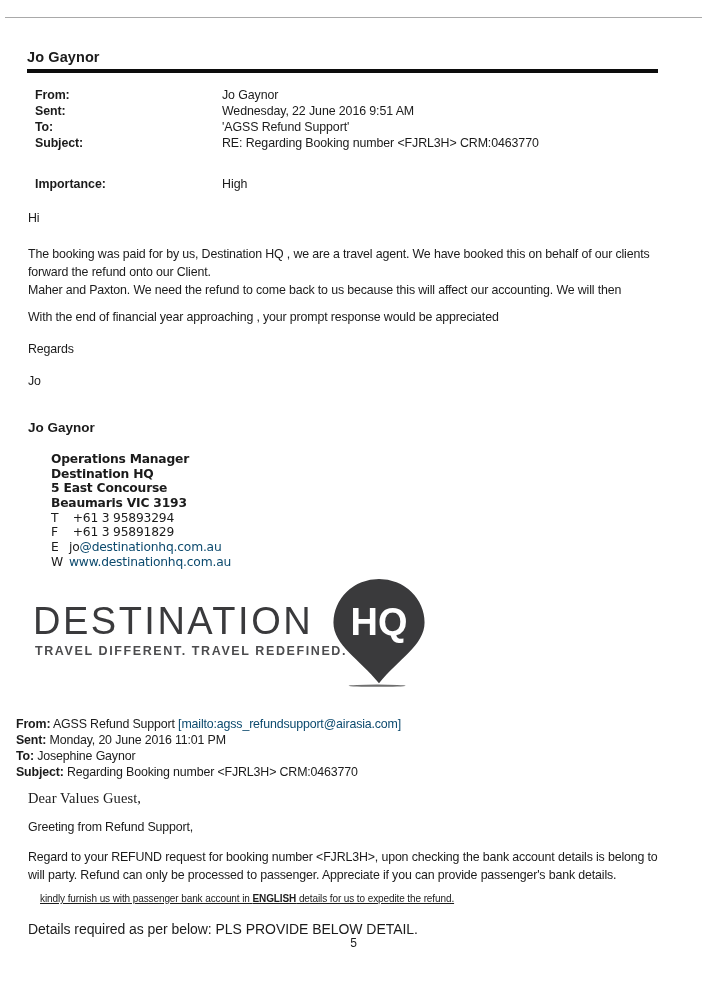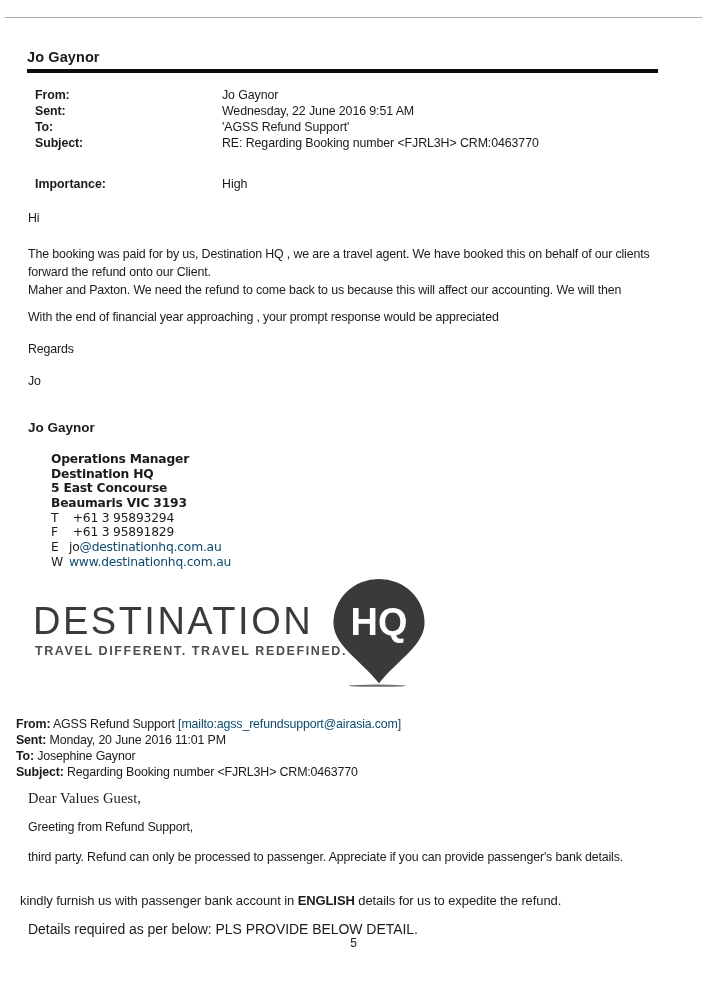--- a/index.html
+++ b/index.html
@@ -44,21 +44,21 @@
   .logo-tag  { position: absolute; top: 66px; left: 5px; font-size: 12.5px; font-weight: 700; letter-spacing: 1.6px; color: #4c4c4e; white-space: nowrap; }
   .logo-pin  { position: absolute; top: 0; left: 293px; width: 112px; height: 112px; }
 
   .qfields { position: absolute; top: 716px; left: 16px; font-size: 12.4px; letter-spacing: -0.15px; }
   .qfields .row { height: 16px; line-height: 16px; white-space: nowrap; }
   .qfields .lbl { font-weight: 700; }
 
   .pos-dear   { position: absolute; top: 790px; left: 28px; font-family: Liberation Serif, serif; font-size: 14.5px; letter-spacing: 0.1px; }
   .pos-greet2 { position: absolute; top: 820px; left: 28px; }
   .pos-qpara1 { position: absolute; top: 848px; left: 28px; }
-  .pos-kindly { position: absolute; top: 893px; left: 20px; font-size: 13px; letter-spacing: -0.1px; white-space: nowrap; }
+  .pos-kindly { position: absolute; top: 893px; left: 40px; font-size: 10px; letter-spacing: -0.1px; white-space: nowrap; text-decoration: underline; }
   .pos-detail { position: absolute; top: 921px; left: 28px; font-size: 14px; letter-spacing: -0.05px; white-space: nowrap; }
   .pagenum { position: absolute; top: 936px; left: 0; width: 707px; text-align: center; font-size: 12px; }
   .bold { font-weight: 700; }
 </style>
 </head>
 <body>
 
 <div class="page">
 
   <div class="topline"></div>
@@ -151,21 +151,22 @@
     <div class="row">
       <span class="lbl">Subject:</span>
       <span>Regarding Booking number &lt;FJRL3H&gt; CRM:0463770</span>
     </div>
   </div>
 
   <div class="pos-dear">Dear Values Guest,</div>
   <div class="bodytext pos-greet2">Greeting from Refund Support,</div>
 
   <div class="bodytext pos-qpara1">
-    <div class="line18">third party. Refund can only be processed to passenger. Appreciate if you can provide passenger's bank details.</div>
+    <div class="line18">Regard to your REFUND request for booking number &lt;FJRL3H&gt;, upon checking the bank account details is belong to</div>
+    <div class="line18">will party. Refund can only be processed to passenger. Appreciate if you can provide passenger's bank details.</div>
   </div>
 
   <div class="pos-kindly">
     <span>kindly furnish us with passenger bank account in </span><span class="bold">ENGLISH</span><span> details for us to expedite the refund.</span>
   </div>
 
   <div class="pos-detail">Details required as per below: PLS PROVIDE BELOW DETAIL.</div>
 
   <div class="pagenum">5</div>
 

